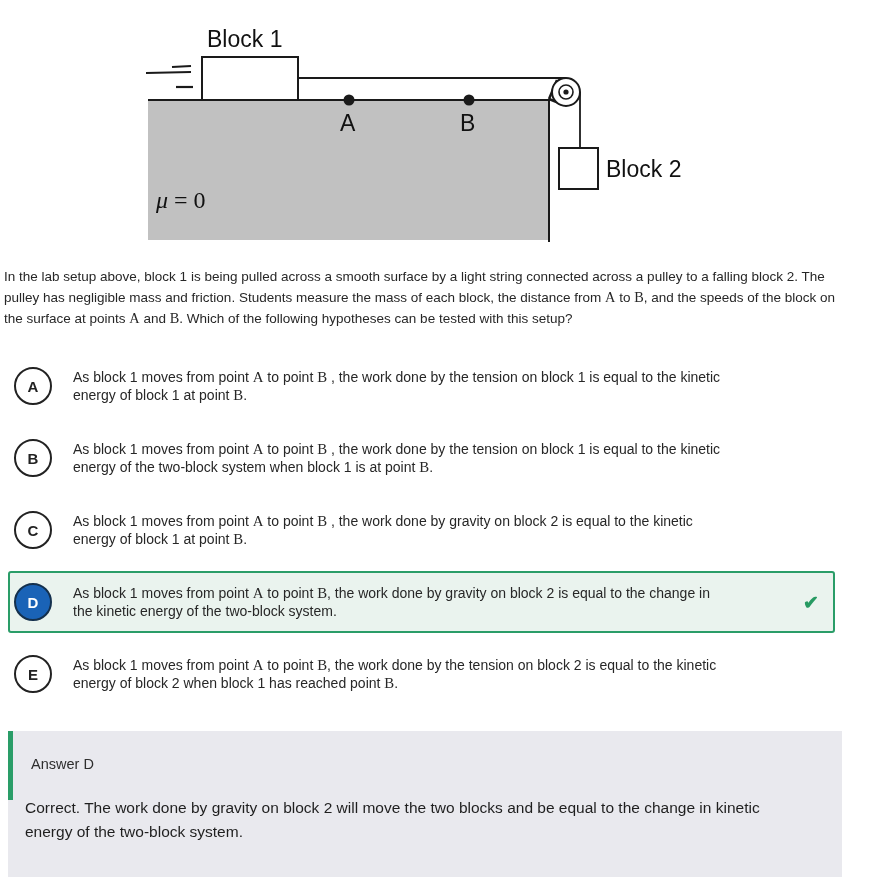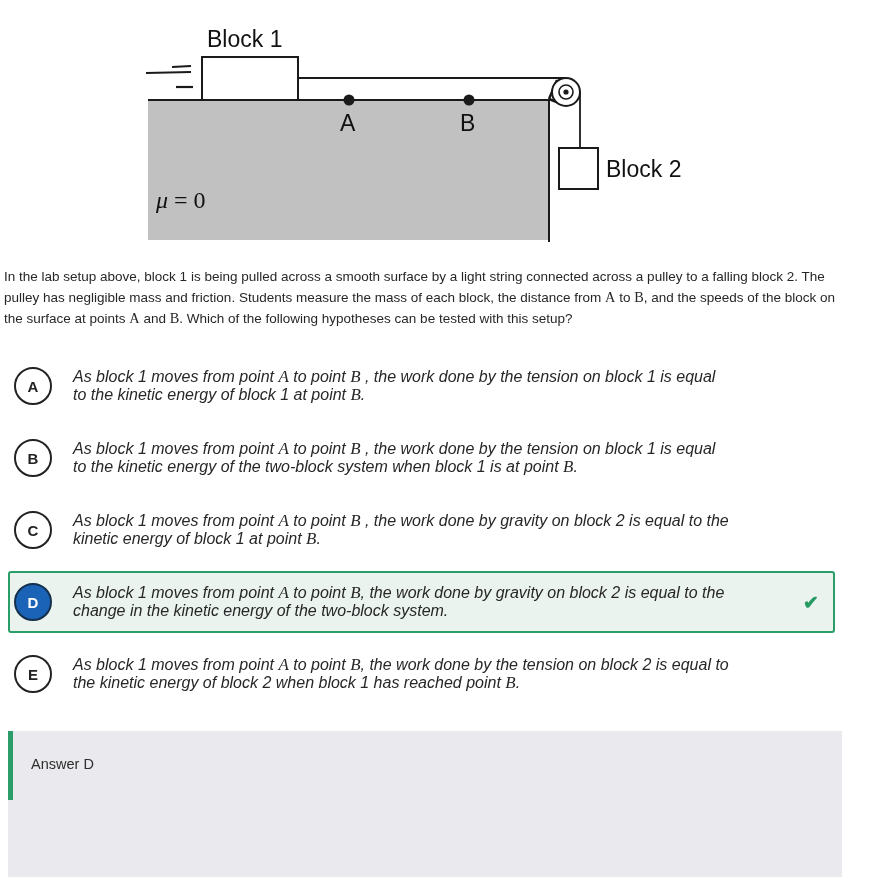--- a/index.html
+++ b/index.html
@@ -15,22 +15,22 @@
   .options { margin-top:26px; }
   .option { display:flex; align-items:center; position:relative;
     margin:0 35px 10px 8px; border:2px solid transparent; border-radius:3px;
     padding:10px 10px 10px 4px; }
   .option.selected { background:#eaf3ee; border-color:#2a9d68; }
   .badge { flex:0 0 auto; width:38px; height:38px; border-radius:50%;
     border:2px solid #222222; background:#ffffff; color:#222222;
     display:flex; align-items:center; justify-content:center;
     font-size:15px; font-weight:bold; }
   .badge-selected { background:#1a63b7; border-color:#14304d; color:#ffffff; }
-  .option-text { margin-left:21px; max-width:658px; font-size:16px;
-    line-height:18.5px; color:#272727;font-style:italic; }
+  .option-text { margin-left:21px; max-width:658px; font-size:14px;
+    line-height:18.5px; color:#272727; }
   .check { position:absolute; right:14px; top:50%; transform:translateY(-50%);
     color:#279a62; font-size:19px; font-weight:bold; line-height:1; }
 
   .answer-panel { position:relative; margin:26px 0 0 8px; width:834px;
     height:146px; background:#e9e9ee; }
   .answer-bar { position:absolute; left:0; top:0; width:5px; height:69px;
     background:#2a9d68; }
   .answer-label { padding:25px 0 0 23px; font-size:14.5px; color:#2e2e2e; }
   .answer-explanation { margin:24px 40px 0 17px; font-size:15.5px;
     line-height:24px; color:#1f1f1f; }
@@ -99,13 +99,14 @@
     </div>
     <div class="option">
       <div class="badge">E</div>
       <div class="option-text">As block 1 moves from point <span class="m">A</span> to point <span class="m">B</span>, the work done by the tension on block 2 is equal to the kinetic energy of block 2 when block 1 has reached point <span class="m">B</span>.</div>
     </div>
   </div>
 
 <div class="answer-panel">
   <div class="answer-bar"></div>
   <div class="answer-label">Answer D</div>
+  <div class="answer-explanation">Correct. The work done by gravity on block 2 will move the two blocks and be equal to the change in kinetic energy of the two-block system.</div>
 </div>
 
 </body></html>

